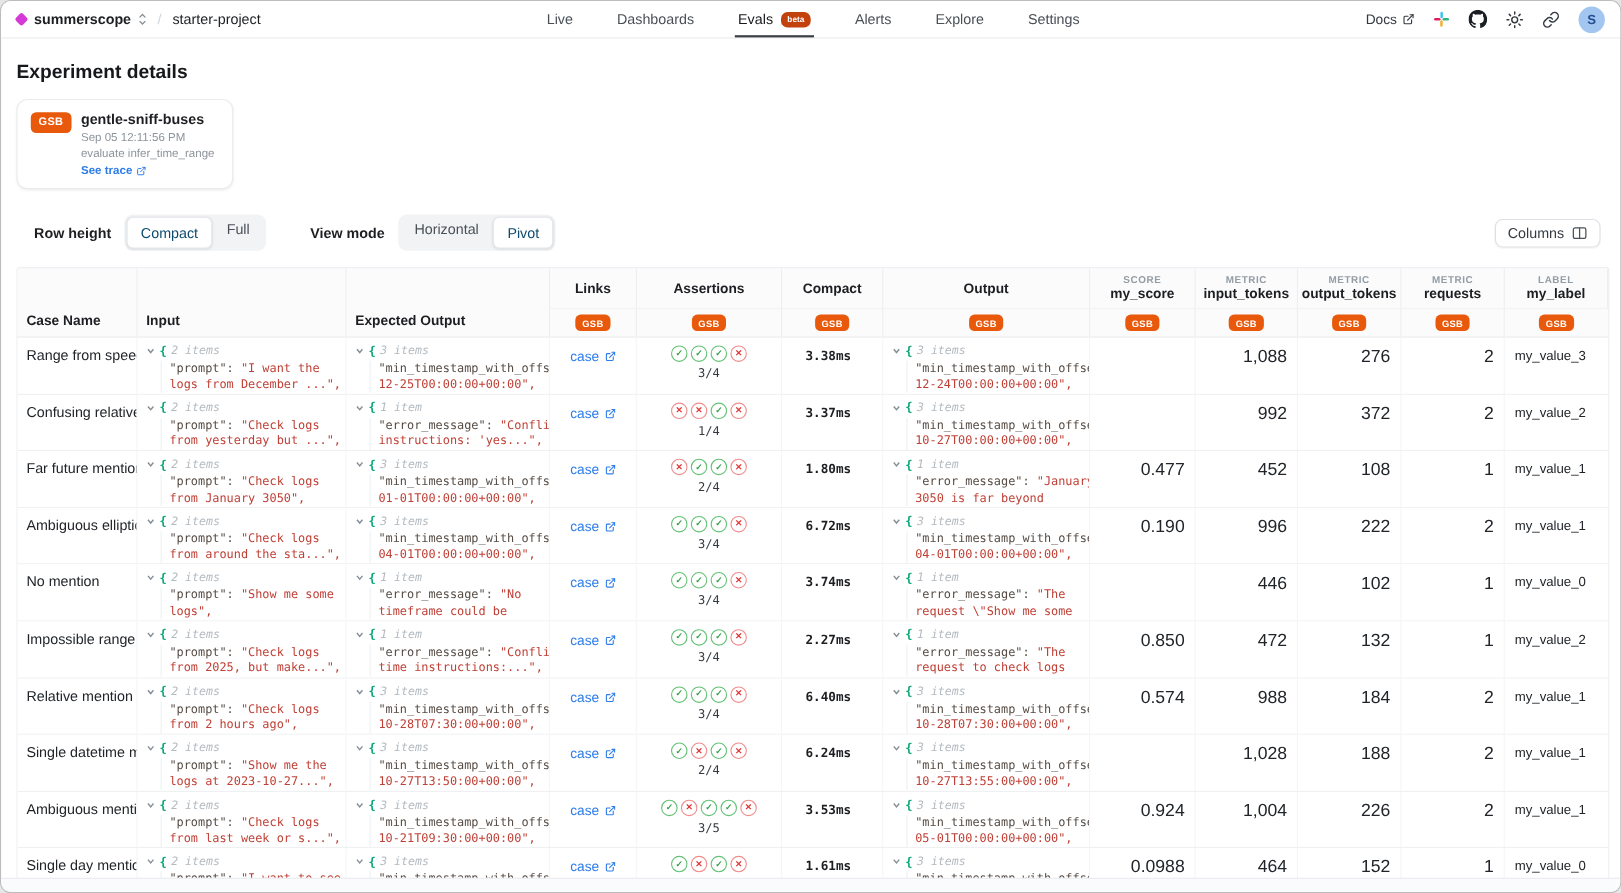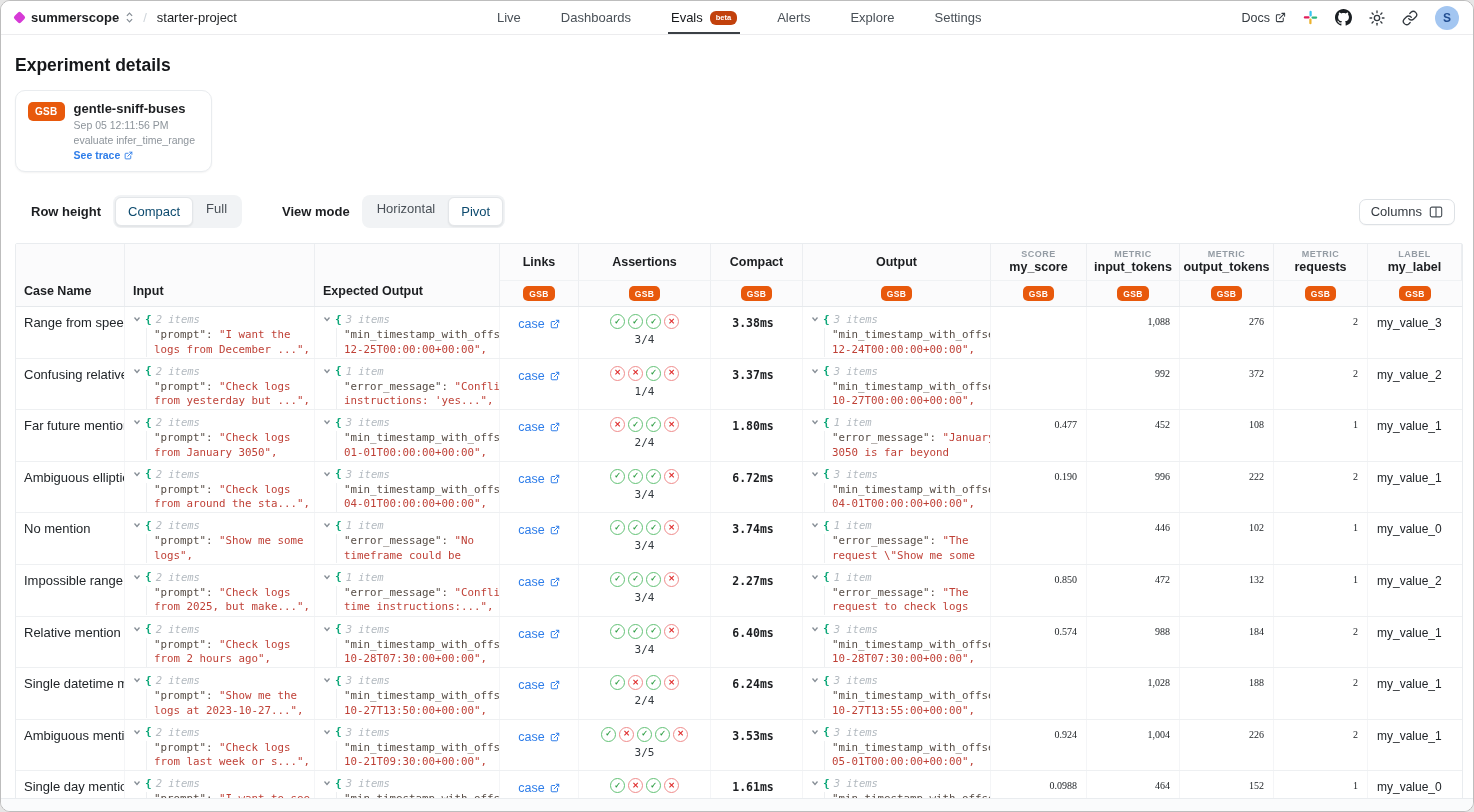--- a/index.html
+++ b/index.html
@@ -86,21 +86,21 @@
   .td-link { display:flex; justify-content:center; padding-top:10px; }
   .case-link { display:flex; align-items:center; gap:5px; color:#2e7de9; font-size:12.5px; cursor:pointer; height:fit-content; }
   .td-assert { display:flex; flex-direction:column; align-items:center; padding-top:7px; }
   .aicons { display:flex; gap:3px; }
   .a-ic { width:15px; height:15px; border-radius:50%; border:1.4px solid; display:flex; align-items:center; justify-content:center;
     font-size:8px; font-weight:700; line-height:1; }
   .a-ic.pass { border-color:#63c276; color:#2f9e44; }
   .a-ic.fail { border-color:#f08c8c; color:#e03131; }
   .ascore { font-family:"DejaVu Sans Mono", monospace; font-size:11px; color:#343a40; margin-top:4px; }
   .td-dur { text-align:center; padding:9px 7px 0 0; font-family:"DejaVu Sans Mono", monospace; font-size:11.5px; font-weight:700; color:#1c1e21; }
-  .td-num { text-align:right; padding:9px 9px 0 0; font-family:Liberation Serif, serif; font-size:10px; color:#212529; }
+  .td-num { text-align:right; padding:9px 9px 0 0; font-family:Liberation Sans, sans-serif; font-size:16px; color:#212529; }
   .td-label { padding:9px 0 0 9px; font-size:12px; color:#212529; white-space:nowrap; }
 
   .footer-bar { position:absolute; left:0; right:0; bottom:0; height:13px; background:#fafbfc; border-top:1px solid #e9ecef; }
 </style>
 </head>
 <body>
 
 <div class="window">
 
   

